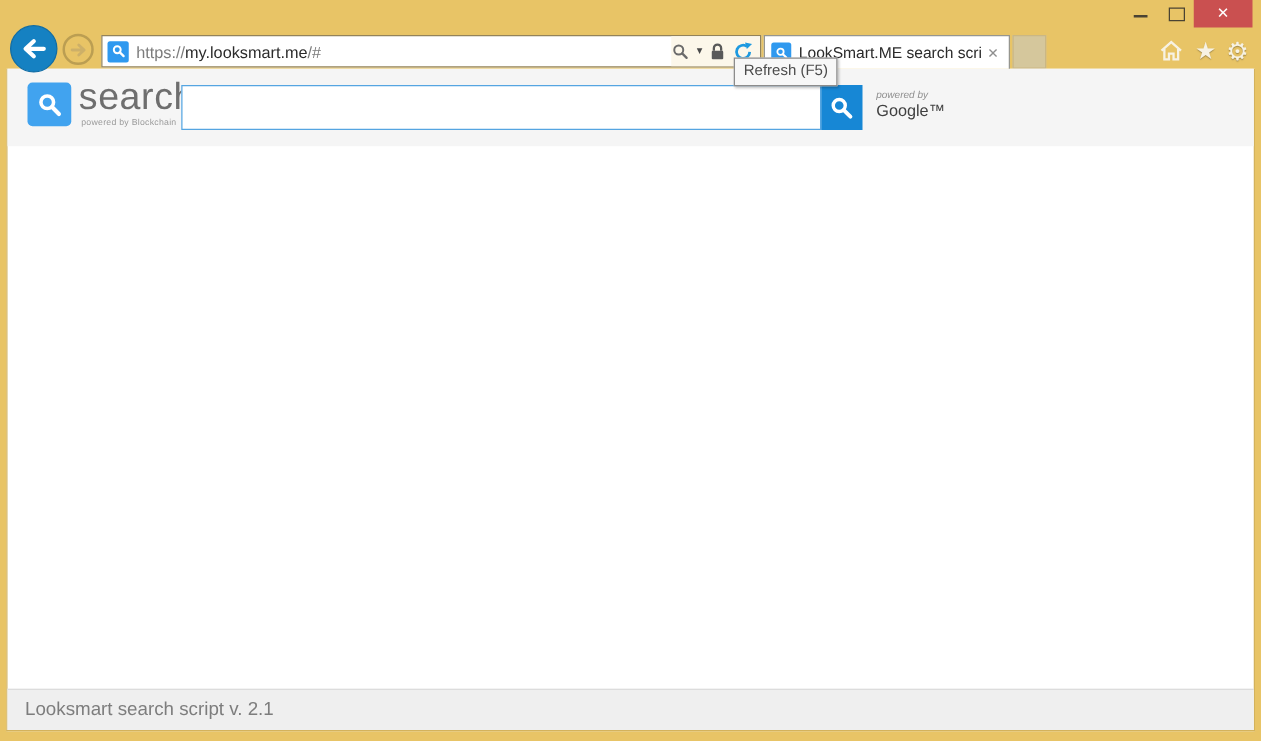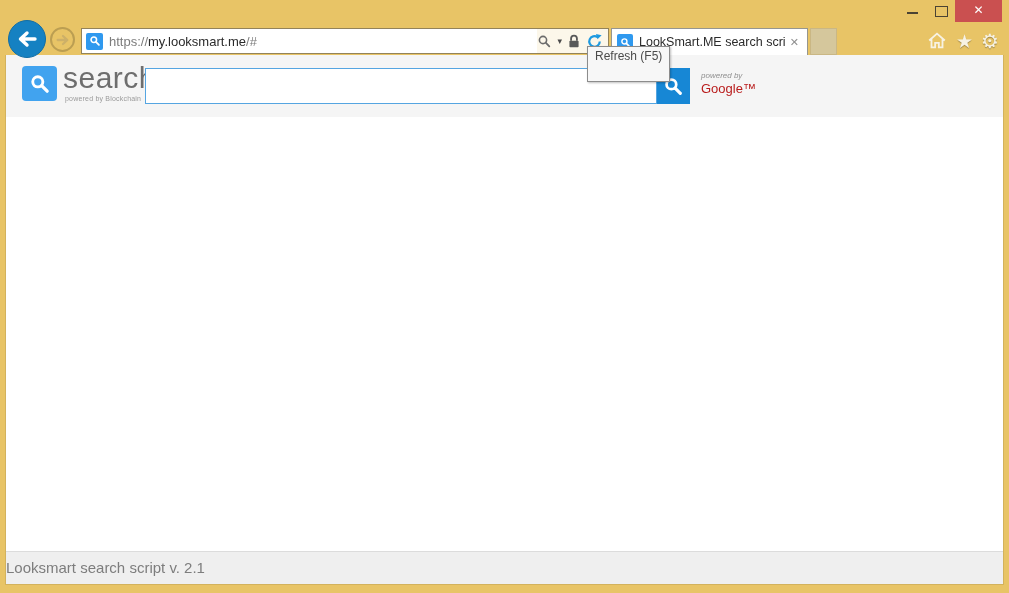--- a/index.html
+++ b/index.html
@@ -31,34 +31,34 @@
   .tab-title { font-size:12.5px; color:#2b2b2b; white-space:nowrap; overflow:hidden; flex:1 1 auto; }
   .tab-close { font-size:11px; color:#8f8f8f; padding:2px 8px 2px 4px; font-family:"DejaVu Sans", sans-serif; }
   .newtab-stub { position:absolute; left:810px; top:28px; width:27px; height:27px; background:#d5c79c; border:1px solid #cab784; }
 
   .toolbar-icons { position:absolute; right:10px; top:29px; display:flex; align-items:center; gap:8px; }
   .glyph-icon { font-family:"DejaVu Sans", sans-serif; color:#f7f2e3; text-shadow:0 1px 1px #9c8548; }
   .star { font-size:19px; }
   .gear { font-size:20px; }
 
   
-  .tooltip { position:absolute; left:587px; top:46px; background:#f7f7f7; border:1px solid #8c8c8c; box-shadow:1px 1px 2px rgba(0,0,0,.25); font-size:12px; color:#4b4b4b; padding:2px 7px 18px 7px; white-space:nowrap; z-index:10; }
+  .tooltip { position:absolute; left:587px; top:46px; background:#f7f7f7; border:1px solid #8c8c8c; box-shadow:1px 1px 2px rgba(0,0,0,.25); font-size:12px; color:#4b4b4b; padding:2px 7px 5px 7px; white-space:nowrap; z-index:10; }
 
   
   .page { position:absolute; left:5px; top:55px; width:999px; height:530px; background:#fff; border:1px solid #d3b25c; border-top:none; }
   .page-header { position:absolute; left:0; top:0; width:100%; height:62px; background:#f5f5f5; }
   .logo-box { position:absolute; left:16px; top:11px; width:35px; height:35px; border-radius:4px; background:#41a3ef; display:flex; align-items:center; justify-content:center; }
   .logo-text { position:absolute; left:57px; top:6px; font-size:30px; font-weight:400; color:#6e6e6e; letter-spacing:.5px; }
   .logo-tagline { position:absolute; left:59px; top:40px; font-size:7px; color:#9a9a9a; letter-spacing:.2px; }
   .search-input { position:absolute; left:139px; top:13px; width:512px; height:36px; border:1px solid #55a5e1; background:#fff; font-size:17px; color:#222; padding:0 8px; outline:none; font-family:"Liberation Sans", sans-serif; }
   .search-btn { position:absolute; left:651px; top:13px; width:33px; height:36px; background:#1787d5; border:none; display:flex; align-items:center; justify-content:center; }
   .powered { position:absolute; left:695px; top:16px; line-height:1.25; }
   .powered .l1 { font-size:8px; color:#8f8f8f;font-style:italic; }
-  .powered .l2 { font-size:13px; color:#b91c1c; }
-  .page-footer { position:absolute; left:0; bottom:0; width:100%; height:33px; background:#efefef; border-top:1px solid #dcdcdc; font-size:15px; color:#7d7d7d; line-height:31px; }
+  .powered .l2 { font-size:13px; color:#404040; }
+  .page-footer { position:absolute; left:0; bottom:0; width:100%; height:33px; background:#efefef; border-top:1px solid #dcdcdc; font-size:15px; color:#7d7d7d; line-height:31px; padding-left:14px; }
 </style>
 </head>
 <body>
 
 <div class="window">
 
   <div class="titlebar">
     <div class="caption-btns">
       <div class="btn-min"></div>
       <div class="btn-max"></div>

